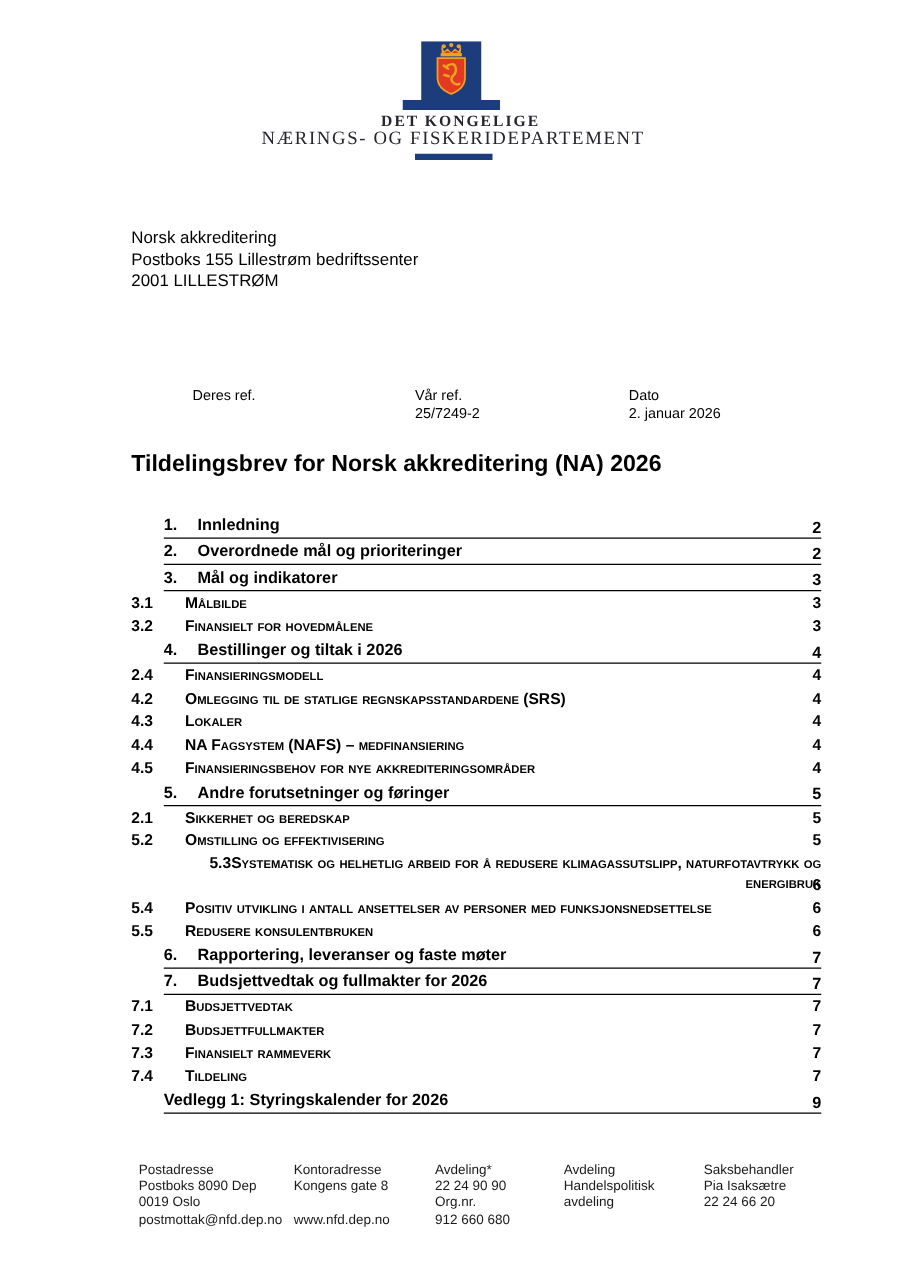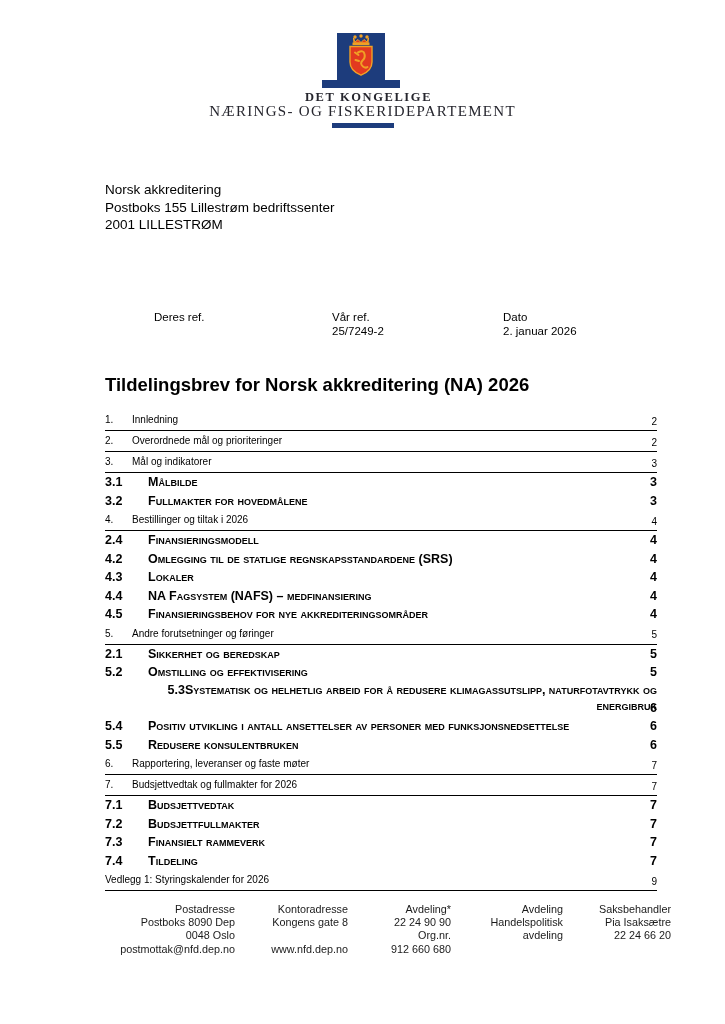--- a/index.html
+++ b/index.html
@@ -20,40 +20,40 @@
 
   
   .recipient { position:absolute; top:181px; left:105px; font-size:13.5px; line-height:17.5px; }
 
   
   .refs { position:absolute; top:311px; left:0; width:725px; font-size:11.5px; line-height:13.5px; }
   .ref-col { position:absolute; top:0; }
   .ref-col.c1 { left:118px;margin-left:36px; } .ref-col.c2 { left:332px; } .ref-col.c3 { left:503px; }
 
   
-  .doc-title { position:absolute; top:374px; left:105px; font-size:18.5px; font-weight:bold; }
+  .doc-title { position:absolute; top:360px; left:105px; font-size:18.5px; font-weight:bold; }
 
   
   .toc { position:absolute; top:410px; left:105px; width:552px; }
   .toc-row { position:relative; display:block; }
-  .toc-row.level1 { font-weight:normal; font-size:10px; height:21px; line-height:19.4px;
-                    border-bottom:1.4px solid #000; }
+  .toc-row.level1 { font-weight:bold; font-size:13px; height:21px; line-height:19.4px;
+                    border-bottom:1.4px solid #000;margin-left:26px; }
   .toc-row.level2 { font-weight:bold; font-size:12.5px; height:18.5px; line-height:18.5px; }
   .toc-row.level2.wrap { height:auto; line-height:16.8px; padding-bottom:2px;text-align:right; }
   .toc-num { display:inline-block; }
   .level1 .toc-num { width:27px; }
   .level2 .toc-num { width:43px; }
   .level2 .toc-label { font-variant:small-caps; }
   .toc-page { position:absolute; right:0; bottom:0; }
   .level1 .toc-page { bottom:-1px; }
 
   
-  .footer { position:absolute; top:903px; left:111px; width:560px;
+  .footer { position:absolute; top:930px; left:111px; width:560px;
             display:grid; grid-template-columns:124px 113px 103px 112px auto;
-            font-size:10.8px; line-height:13.2px; color:#1a1a1a;text-align:right; }
+            font-size:10.8px; line-height:13.2px; color:#1a1a1a; }
   .footer .fline { white-space:nowrap; }
 </style>
 </head>
 <body>
 
 <div class="emblem">
   <svg width="78" height="55" viewBox="0 0 78 55" xmlns="http://www.w3.org/2000/svg">
     <rect x="0" y="47" width="78" height="8" fill="#1d3c7c"></rect>
     <rect x="15" y="0" width="48" height="55" fill="#1d3c7c"></rect>
 
@@ -102,21 +102,21 @@
   </div>
 </div>
 
 <h1 class="doc-title">Tildelingsbrev for Norsk akkreditering (NA) 2026</h1>
 
 <div class="toc">
     <div class="toc-row level1"><span class="toc-num">1.</span><span class="toc-label">Innledning</span><span class="toc-page">2</span></div>
     <div class="toc-row level1"><span class="toc-num">2.</span><span class="toc-label">Overordnede mål og prioriteringer</span><span class="toc-page">2</span></div>
     <div class="toc-row level1"><span class="toc-num">3.</span><span class="toc-label">Mål og indikatorer</span><span class="toc-page">3</span></div>
     <div class="toc-row level2"><span class="toc-num">3.1</span><span class="toc-label">Målbilde</span><span class="toc-page">3</span></div>
-    <div class="toc-row level2"><span class="toc-num">3.2</span><span class="toc-label">Fullmakter for hovedmålene</span><span class="toc-page">3</span></div>
+    <div class="toc-row level2"><span class="toc-num">3.2</span><span class="toc-label">Finansielt for hovedmålene</span><span class="toc-page">3</span></div>
     <div class="toc-row level1"><span class="toc-num">4.</span><span class="toc-label">Bestillinger og tiltak i 2026</span><span class="toc-page">4</span></div>
     <div class="toc-row level2"><span class="toc-num">2.4</span><span class="toc-label">Finansieringsmodell</span><span class="toc-page">4</span></div>
     <div class="toc-row level2"><span class="toc-num">4.2</span><span class="toc-label">Omlegging til de statlige regnskapsstandardene (SRS)</span><span class="toc-page">4</span></div>
     <div class="toc-row level2"><span class="toc-num">4.3</span><span class="toc-label">Lokaler</span><span class="toc-page">4</span></div>
     <div class="toc-row level2"><span class="toc-num">4.4</span><span class="toc-label">NA Fagsystem (NAFS) – medfinansiering</span><span class="toc-page">4</span></div>
     <div class="toc-row level2"><span class="toc-num">4.5</span><span class="toc-label">Finansieringsbehov for nye akkrediteringsområder</span><span class="toc-page">4</span></div>
     <div class="toc-row level1"><span class="toc-num">5.</span><span class="toc-label">Andre forutsetninger og føringer</span><span class="toc-page">5</span></div>
     <div class="toc-row level2"><span class="toc-num">2.1</span><span class="toc-label">Sikkerhet og beredskap</span><span class="toc-page">5</span></div>
     <div class="toc-row level2"><span class="toc-num">5.2</span><span class="toc-label">Omstilling og effektivisering</span><span class="toc-page">5</span></div>
     <div class="toc-row level2 wrap"><span class="toc-num">5.3</span><span class="toc-label">Systematisk og helhetlig arbeid for å redusere klimagassutslipp, naturfotavtrykk og energibruk</span><span class="toc-page">6</span></div>
@@ -128,21 +128,21 @@
     <div class="toc-row level2"><span class="toc-num">7.2</span><span class="toc-label">Budsjettfullmakter</span><span class="toc-page">7</span></div>
     <div class="toc-row level2"><span class="toc-num">7.3</span><span class="toc-label">Finansielt rammeverk</span><span class="toc-page">7</span></div>
     <div class="toc-row level2"><span class="toc-num">7.4</span><span class="toc-label">Tildeling</span><span class="toc-page">7</span></div>
     <div class="toc-row level1"><span class="toc-label">Vedlegg 1: Styringskalender for 2026</span><span class="toc-page">9</span></div>
   </div>
 
 <div class="footer">
     <div>
       <div class="fline">Postadresse</div>
       <div class="fline">Postboks 8090 Dep</div>
-      <div class="fline">0048 Oslo</div>
+      <div class="fline">0019 Oslo</div>
       <div class="fline">postmottak@nfd.dep.no</div>
     </div>
     <div>
       <div class="fline">Kontoradresse</div>
       <div class="fline">Kongens gate 8</div>
       <div class="fline">&nbsp;</div>
       <div class="fline">www.nfd.dep.no</div>
     </div>
     <div>
       <div class="fline">Avdeling*</div>

